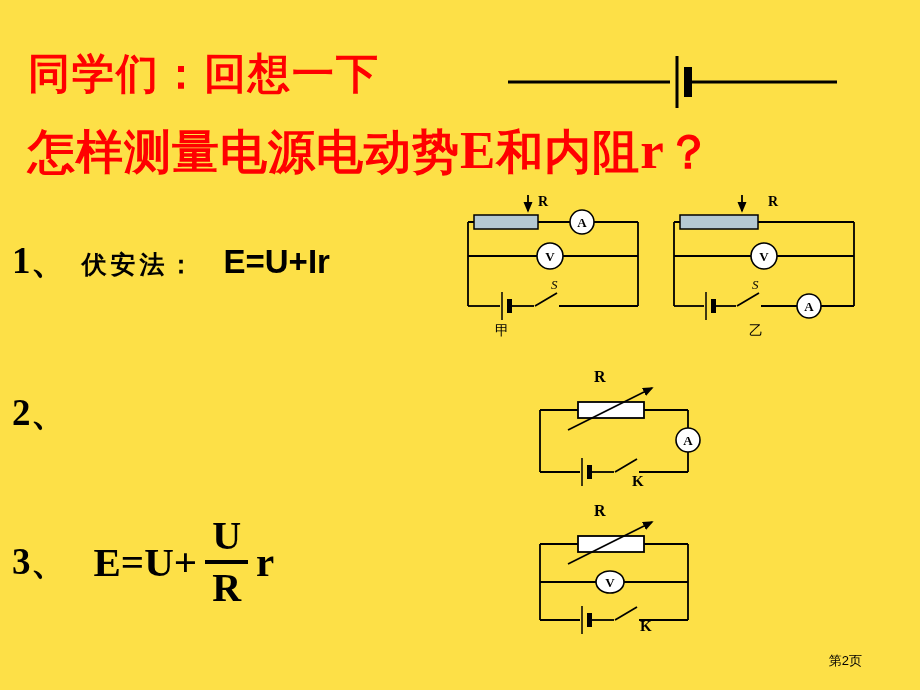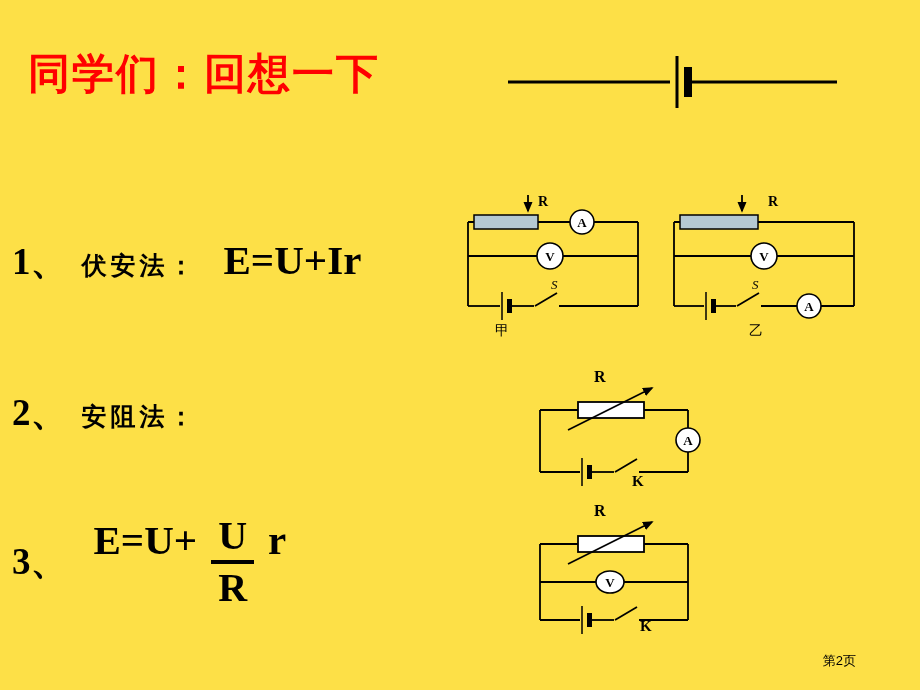--- a/index.html
+++ b/index.html
@@ -7,53 +7,56 @@
     position:relative;width:920px;height:690px;background:#fde047;
     overflow:hidden;font-family:"Liberation Sans",sans-serif;color:#000;
   }
   .title-1{position:absolute;left:28px;top:46px;color:#ff0000;font-size:42px;font-weight:bold;letter-spacing:2px;white-space:nowrap;}
   .title-2{position:absolute;left:28px;top:120px;color:#ff0000;font-size:47px;font-weight:bold;letter-spacing:1px;white-space:nowrap;}
   .title-latin{font-family:"Liberation Serif",serif;font-size:53px;}
   .batt-top{position:absolute;left:500px;top:50px;}
   .item{position:absolute;display:flex;align-items:baseline;white-space:nowrap;}
   .item-num{font-family:"Liberation Serif",serif;font-weight:bold;font-size:37px;}
   .item-method{font-weight:bold;font-size:25px;margin-left:14px;letter-spacing:4px;}
-  .item-formula{font-family:Liberation Serif, serif;font-weight:bold;font-size:41px;margin-left:26px;}
+  .item-formula{font-family:Liberation Sans, sans-serif;font-weight:bold;font-size:33px;margin-left:26px;}
   .item-3{align-items:center;}
-  .formula-flex{display:inline-flex;font-family:"Liberation Serif",serif;font-weight:bold;font-size:41px;margin-left:26px;gap:6px;}
+  .formula-flex{display:inline-flex;align-items:center;font-family:"Liberation Serif",serif;font-weight:bold;font-size:41px;margin-left:26px;}
   .fraction{display:inline-flex;flex-direction:column;align-items:center;margin:0 8px;font-size:40px;line-height:1;}
   .frac-num{border-bottom:4px solid #000;padding:0 7px 4px;}
   .frac-den{padding-top:4px;}
   .circuit{position:absolute;}
   .wire{stroke:#000;stroke-width:1.8;fill:none;}
   .meter{fill:#fff;stroke:#000;stroke-width:1.6;}
   .rheo{fill:#b5c9d2;stroke:#000;stroke-width:1.5;}
   .vres{fill:#fff;stroke:#000;stroke-width:1.8;}
   .clabel{font-family:"Liberation Serif",serif;font-weight:bold;font-size:14px;fill:#000;}
   .mlabel{font-family:"Liberation Serif",serif;font-weight:bold;font-size:13px;fill:#000;}
   .slabel{font-family:"Liberation Serif",serif;font-style:italic;font-size:13px;fill:#000;}
   .klabel{font-family:"Liberation Serif",serif;font-weight:bold;font-size:15px;fill:#000;}
   .cap{font-family:"Liberation Sans",sans-serif;font-size:14px;fill:#000;}
   .rbig{font-family:"Liberation Serif",serif;font-weight:bold;font-size:16px;fill:#000;}
-  .page-num{position:absolute;right:64px;bottom:20px;font-size:13px;color:#000;}
+  .page-num{position:absolute;right:58px;bottom:20px;font-size:13px;color:#000;}
 </style>
 </head>
 <body>
 
 <div class="slide">
 
   <div class="title-1">同学们：回想一下</div>
 
   <svg class="batt-top" width="345" height="62" viewBox="0 0 345 62">
     <line class="wire" x1="8" y1="32" x2="170" y2="32" style="stroke-width:3"></line>
     <line class="wire" x1="177" y1="6" x2="177" y2="58" style="stroke-width:3"></line>
     <rect x="184" y="17" width="8" height="30" fill="#000"></rect>
     <line class="wire" x1="192" y1="32" x2="337" y2="32" style="stroke-width:3"></line>
   </svg>
 
+  <div class="title-2">
+    <span>怎样测量电源电动势</span><span class="title-latin">E</span><span>和内阻</span><span class="title-latin">r</span><span>？</span>
+  </div>
 
   <div class="item item-1" style="left:12px;top:236px;">
     <span class="item-num">1、</span>
     <span class="item-method">伏安法：</span>
     <span class="item-formula">E=U+Ir</span>
   </div>
 
   <svg class="circuit" style="left:458px;top:192px;" width="195" height="150" viewBox="0 0 195 150">
     <defs>
       <marker id="arrow-j" markerWidth="7" markerHeight="7" refX="5" refY="2.5" orient="auto">
@@ -124,21 +127,20 @@
     <g>
       <circle class="meter" cx="145" cy="114" r="12"></circle>
       <text class="mlabel" x="145" y="119" text-anchor="middle">A</text>
     </g>
     <line class="wire" x1="157" y1="114" x2="190" y2="114"></line>
     <text class="cap" x="92" y="143" text-anchor="middle">乙</text>
   </svg>
 
   <div class="item item-2" style="left:12px;top:388px;">
     <span class="item-num">2、</span>
-    <span class="item-method">安阻法：</span>
   </div>
 
   <svg class="circuit" style="left:528px;top:366px;" width="178" height="122" viewBox="0 0 178 122">
     <defs>
       <marker id="arrow-a" markerWidth="7" markerHeight="7" refX="5" refY="2.5" orient="auto">
           <path d="M0,0 L6,2.5 L0,5 Z" fill="#000"></path>
         </marker>
     </defs>
     <line class="wire" x1="12" y1="44" x2="160" y2="44"></line>
     <line class="wire" x1="12" y1="44" x2="12" y2="106"></line>

